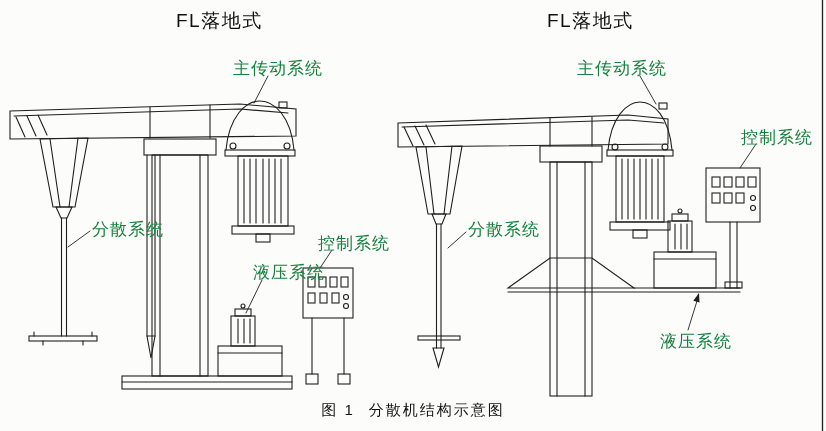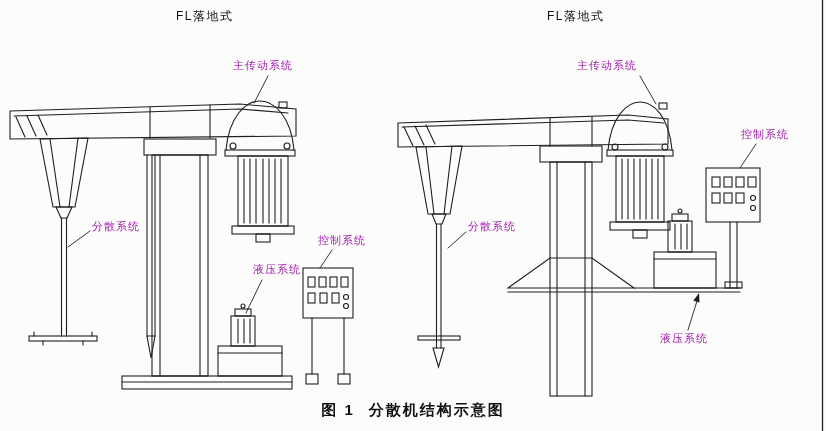--- a/index.html
+++ b/index.html
@@ -6,39 +6,39 @@
   #page{
     position:relative;
     width:826px;height:431px;
     background:#fcfcfa;
     overflow:hidden;
     font-family:"Liberation Sans","DejaVu Sans",sans-serif;
   }
   #art{position:absolute;left:0;top:0;}
   .label{
     position:absolute;
-    font-size:11px;
+    font-size:17px;
     line-height:1.2;
-    color:#a21caf;
+    color:#15803d;
     letter-spacing:1px;
     white-space:nowrap;
   }
   .mtitle{
     position:absolute;
-    font-size:12px;
+    font-size:19px;
     color:#111;
     letter-spacing:1.5px;
     white-space:nowrap;
   }
   .caption{
     position:absolute;
     top:401px;left:0;width:100%;
     text-align:center;
     font-size:15px;
-    font-weight:bold;
+    font-weight:normal;
     color:#111;
     letter-spacing:2px;
   }
   .caption .num{margin-right:14px;}
 </style>
 </head>
 <body>
 
 <div id="page">
 

